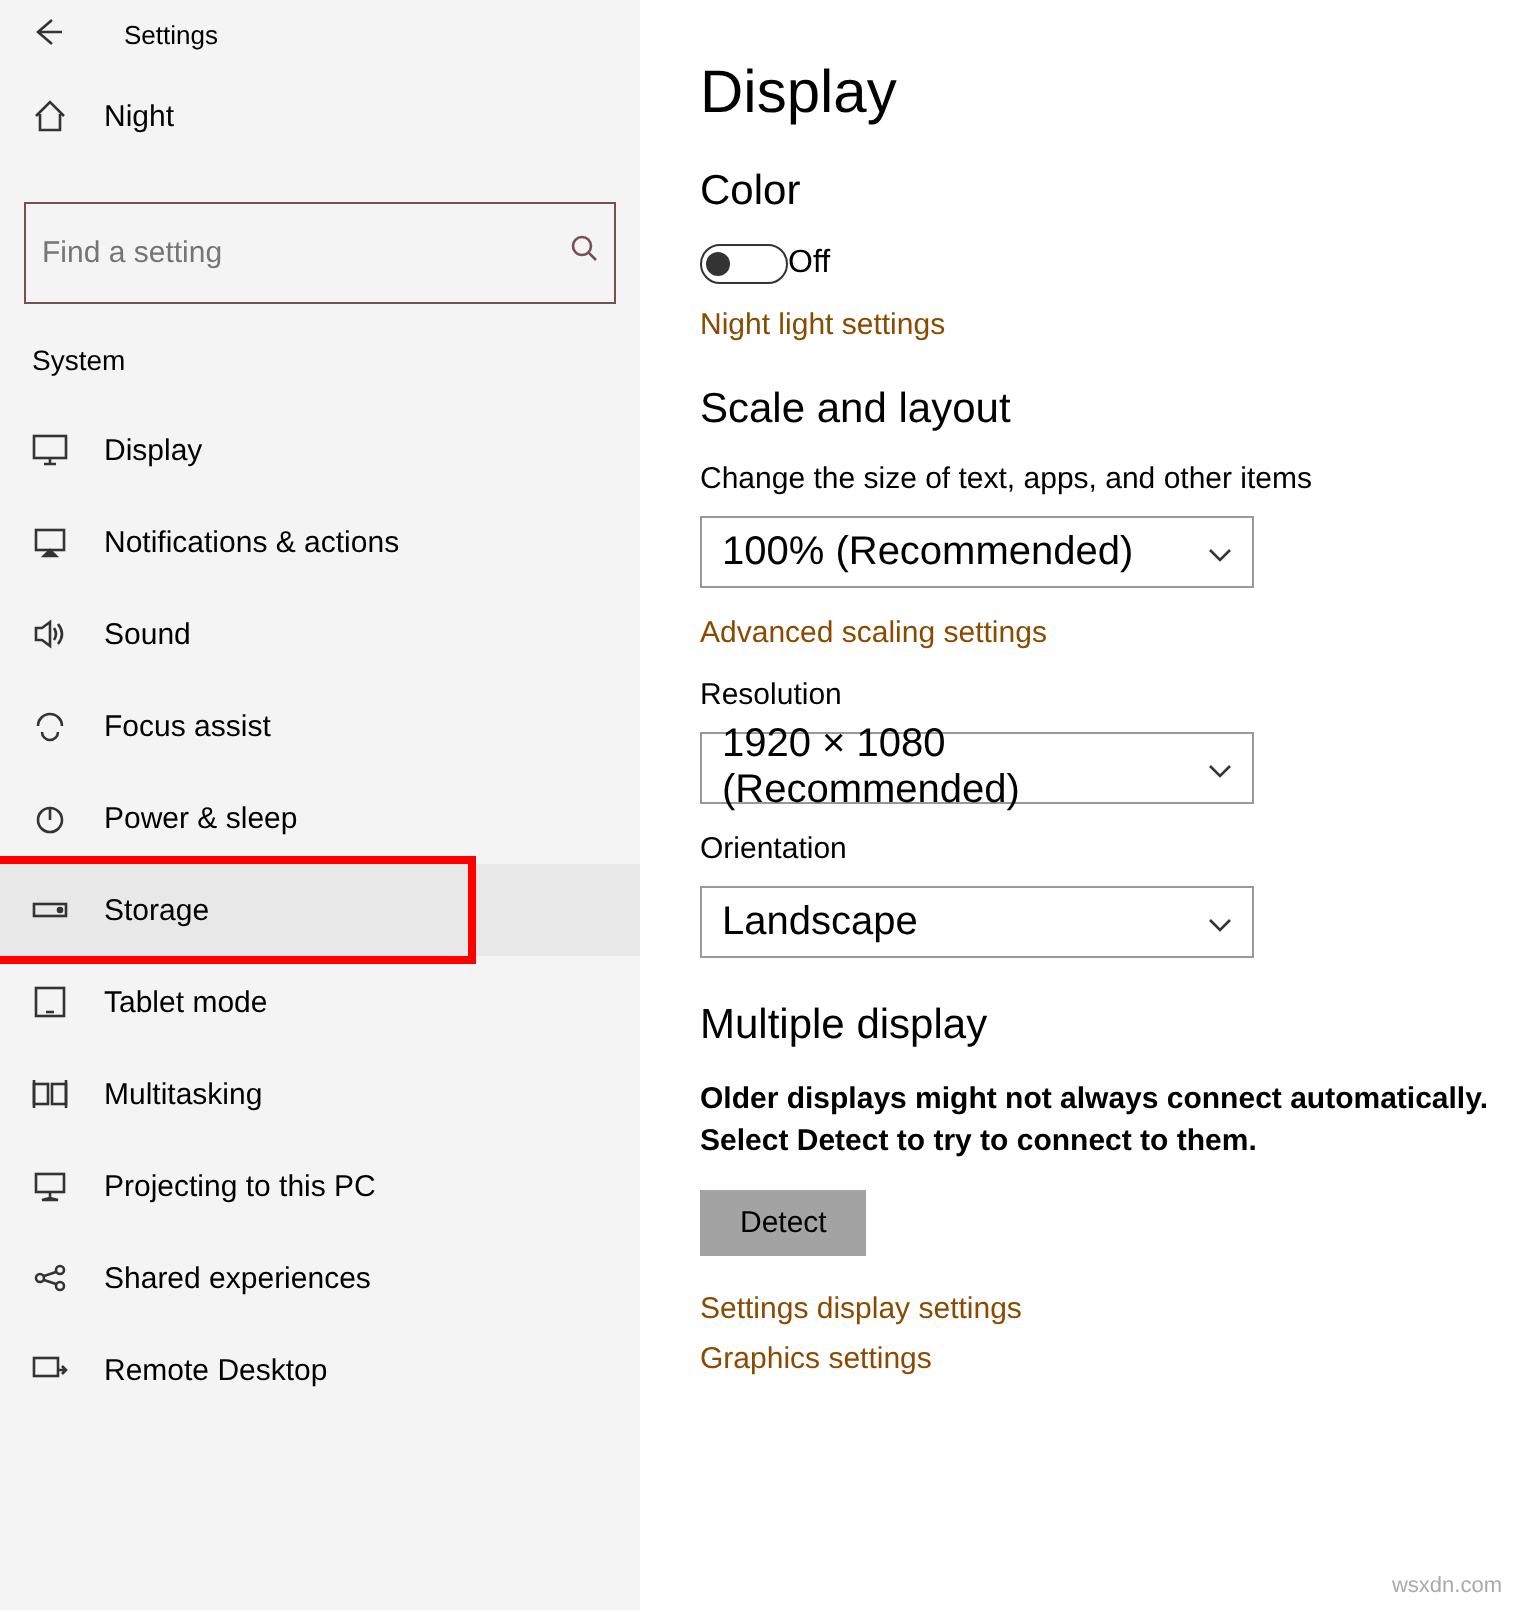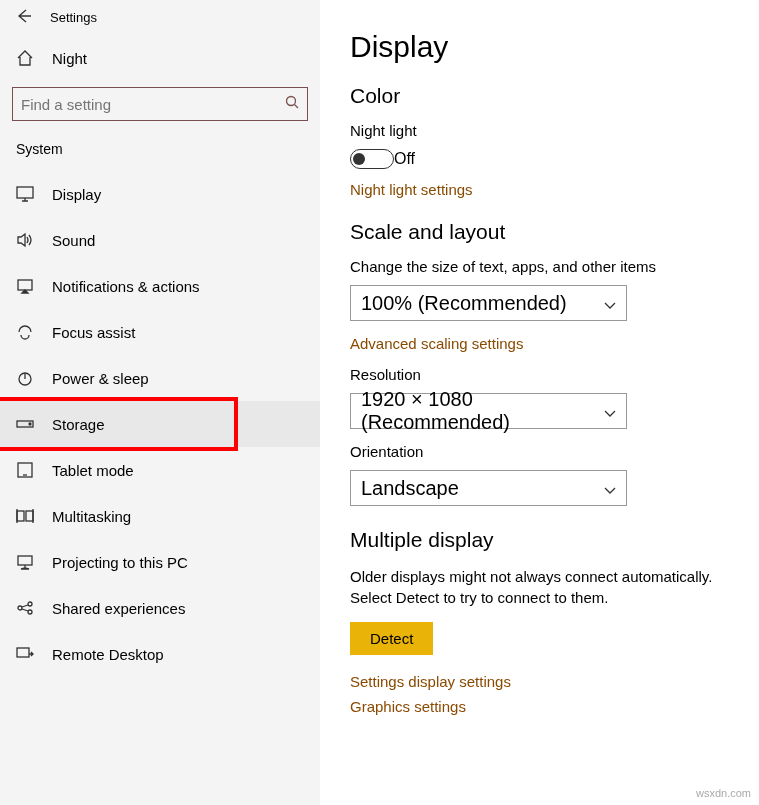--- a/index.html
+++ b/index.html
@@ -1,38 +1,38 @@
 <!DOCTYPE html>
 <html><head>
   <meta charset="utf-8">
   <style>
     * { box-sizing: border-box; margin: 0; padding: 0; font-family: "Segoe UI", Arial, sans-serif; }
     body { width: 759px; height: 805px; background: #fff; display: flex; overflow: hidden; }
     .sidebar { width: 320px; background: #f4f4f4; padding: 0; position: relative; }
-    .sb-header { display: flex; align-items: center; gap: 18px; padding: 8px 0 8px 16px; font-size: 13px; }
+    .sb-header { display: flex; align-items: center; gap: 30px; padding: 8px 0 8px 16px; font-size: 13px; }
     .sb-home { display: flex; align-items: center; gap: 18px; padding: 14px 0 14px 16px; font-size: 15px; }
-    .sb-search { margin: 6px 12px 20px 12px; border: 1px solid #7a4f4f; height: 34px; display: flex; align-items: center; padding: 1px 8px; justify-content: space-between; }
+    .sb-search { margin: 20px 12px 20px 12px; border: 1px solid #7a4f4f; height: 51px; display: flex; align-items: center; padding: 1px 8px; justify-content: space-between; }
     .sb-search input { border: none; background: transparent; outline: none; font-size: 15px; color: #666; width: 85%; }
     .sb-section { padding: 0 16px 14px 16px; font-weight: 400; font-size: 14px; }
     .sb-items { display: flex; flex-direction: column; }
     .sb-item { display: flex; align-items: center; gap: 18px; padding: 14px 0 14px 16px; font-size: 15px; cursor: pointer; position: relative; }
     .sb-item.active-hover { background: #e8e8e8; }
     .sb-item .ico { width: 18px; height: 18px; display: flex; align-items: center; justify-content: center; }
     .highlight-box { position: absolute; border: 4px solid #ff0000; pointer-events: none; }
     .main { flex: 1; padding: 30px 0 0 30px; overflow: hidden; }
     .main-title { font-size: 30px; font-weight: 500; margin-bottom: 20px; }
     .section-title { font-size: 21px; font-weight: 500; margin-bottom: 14px; margin-top: 22px; }
     .label { font-size: 15px; margin-bottom: 10px; }
     .toggle-row { display: flex; align-items: center; gap: 0; margin-bottom: 12px; }
     .toggle { width: 44px; height: 20px; border: 1px solid #333; border-radius: 10px; display: flex; align-items: center; padding: 2px; }
     .knob { width: 12px; height: 12px; background: #333; border-radius: 50%; }
     .link { color: #8a4a00; font-size: 15px; margin-bottom: 8px; display: block; cursor: pointer; }
     .select { width: 277px; height: 36px; border: 1px solid #999; display: flex; align-items: center; justify-content: space-between; padding: 0 10px; font-size: 20px; margin-bottom: 14px; cursor: pointer; }
-    .btn { background: #eab308; border: none; padding: 8px 20px; font-size: 15px; cursor: pointer; margin-bottom: 18px; }
-    .desc { font-size: 15px; margin-bottom: 14px; max-width: 405px; line-height: 1.4; }
+    .btn { background: #a3a3a3; border: none; padding: 8px 20px; font-size: 15px; cursor: pointer; margin-bottom: 18px; }
+    .desc { font-size: 15px; margin-bottom: 14px; max-width: 405px; line-height: 1.4; font-weight: bold; }
     .watermark { position: absolute; right: 8px; bottom: 6px; font-size: 11px; color: #aaa; }
     svg { stroke: #333; fill: none; stroke-width: 1.3; }
   </style>
 </head>
 <body>
 
 <div class="sidebar">
   <div class="sb-header">
     <span class="ico"><svg width="16" height="16" viewBox="0 0 16 16">
           <path d="M10 2 L3 8 L10 14 M3 8 H15"></path>
@@ -65,33 +65,33 @@
           <svg width="18" height="16" viewBox="0 0 18 16">
             <rect x="1" y="1" width="16" height="11"></rect>
             <path d="M6 15 H12 M9 12 V15"></path>
           </svg>
         </span>
       <span>Display</span>
     </div>
     <div class="sb-item">
       <span class="ico">
           <svg width="18" height="16" viewBox="0 0 18 16">
-            <path d="M2 5 H5 L9 2 V14 L5 11 H2 Z M11 5 Q13 8 11 11 M13 3 Q17 8 13 13"></path>
-          </svg>
-        </span>
-      <span>Sound</span>
-    </div>
-    <div class="sb-item">
-      <span class="ico">
-          <svg width="18" height="16" viewBox="0 0 18 16">
             <rect x="2" y="2" width="14" height="10"></rect>
             <path d="M6 15 L9 12 L12 15 Z" fill="#333"></path>
           </svg>
         </span>
       <span>Notifications &amp; actions</span>
+    </div>
+    <div class="sb-item">
+      <span class="ico">
+          <svg width="18" height="16" viewBox="0 0 18 16">
+            <path d="M2 5 H5 L9 2 V14 L5 11 H2 Z M11 5 Q13 8 11 11 M13 3 Q17 8 13 13"></path>
+          </svg>
+        </span>
+      <span>Sound</span>
     </div>
     <div class="sb-item">
       <span class="ico">
           <svg width="18" height="16" viewBox="0 0 18 16">
             <path d="M3 8 A6 6 0 0 1 15 8 M5 11 A4 4 0 0 0 13 11"></path>
           </svg>
         </span>
       <span>Focus assist</span>
     </div>
     <div class="sb-item">
@@ -161,21 +161,20 @@
         </span>
       <span>Remote Desktop</span>
     </div>
   </div>
 </div>
 
 <div class="main">
   <div class="main-title">Display</div>
 
   <div class="section-title" style="margin-top:0">Color</div>
-  <div class="label">Night light</div>
   <div class="toggle-row">
     <div class="toggle">
         <div class="knob"></div>
       </div>
     <span>Off</span>
   </div>
   <a class="link">Night light settings</a>
 
   <div class="section-title">Scale and layout</div>
   <div class="label">Change the size of text, apps, and other items</div>

